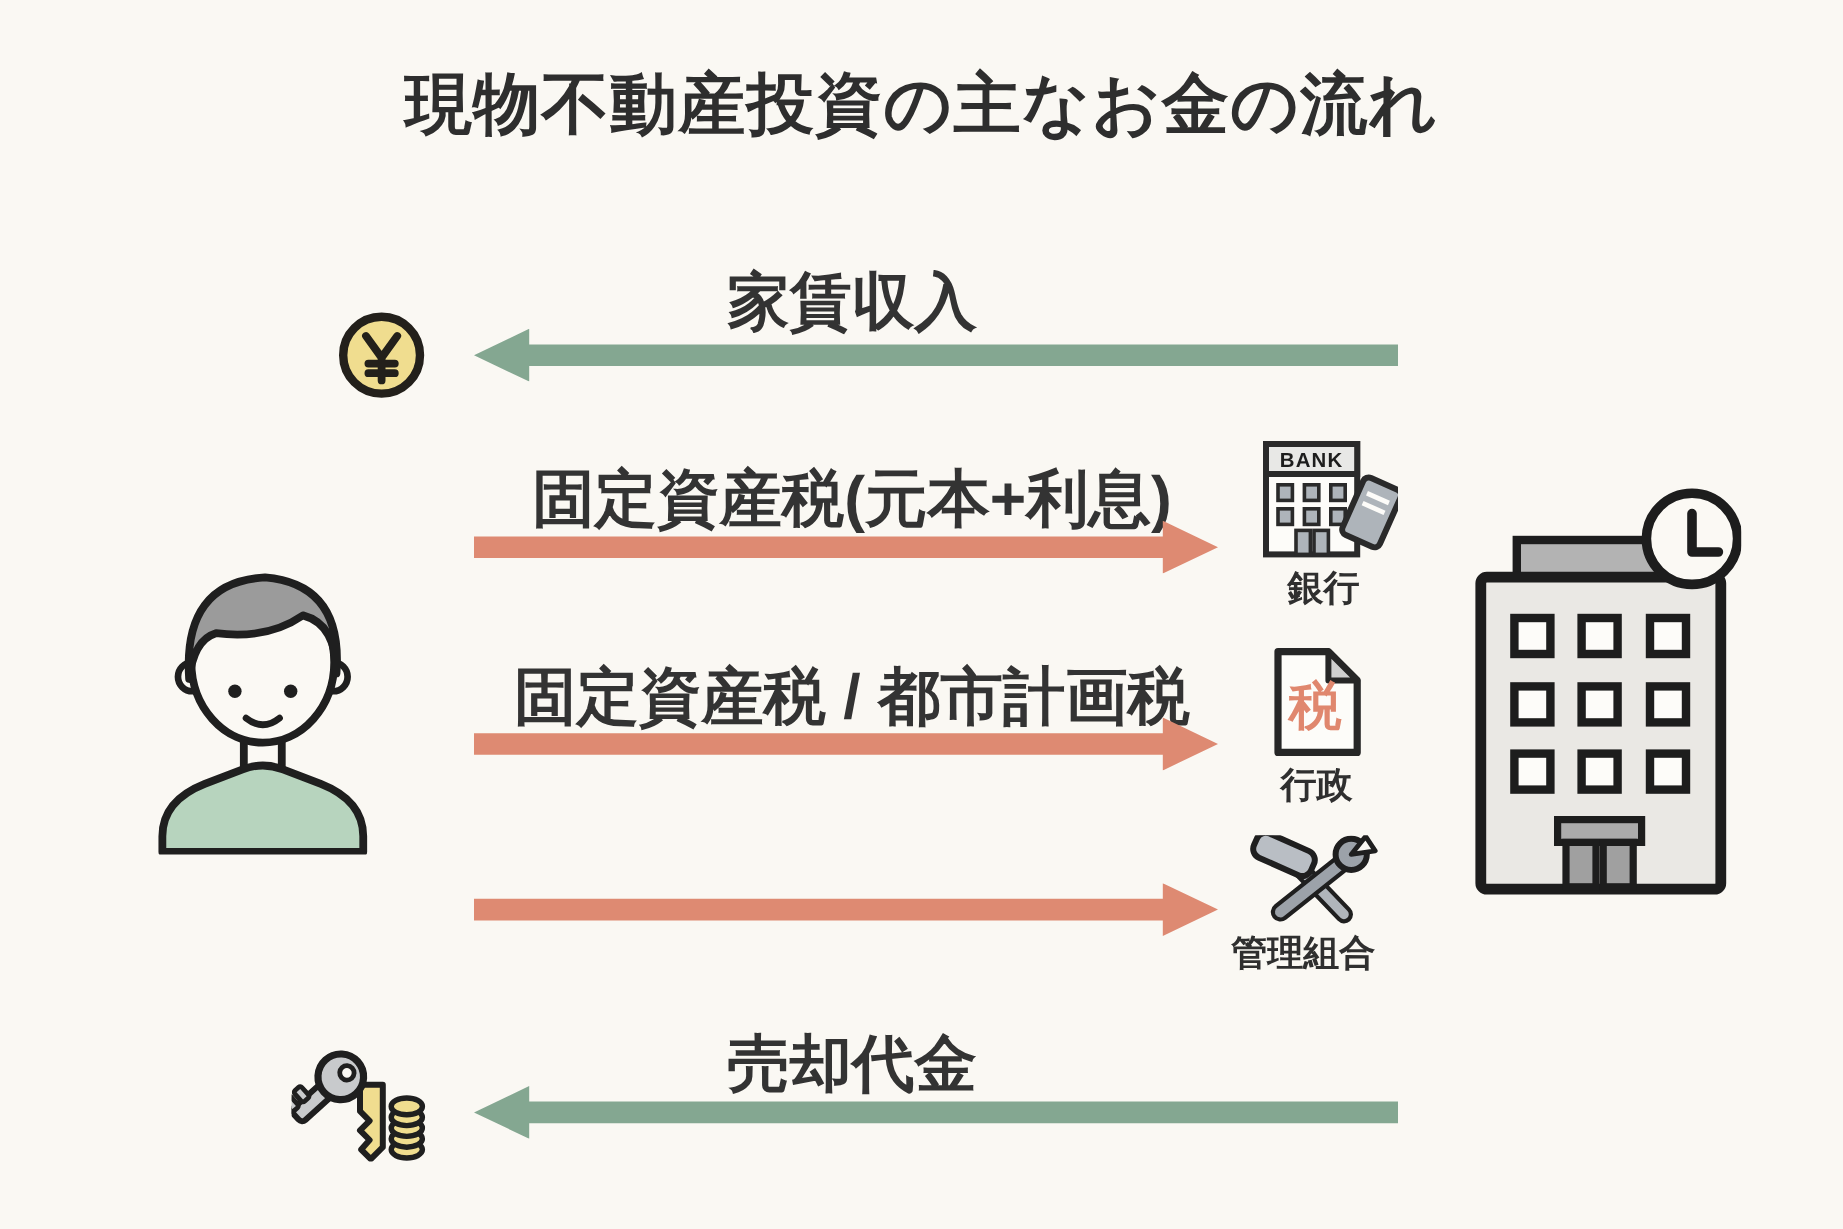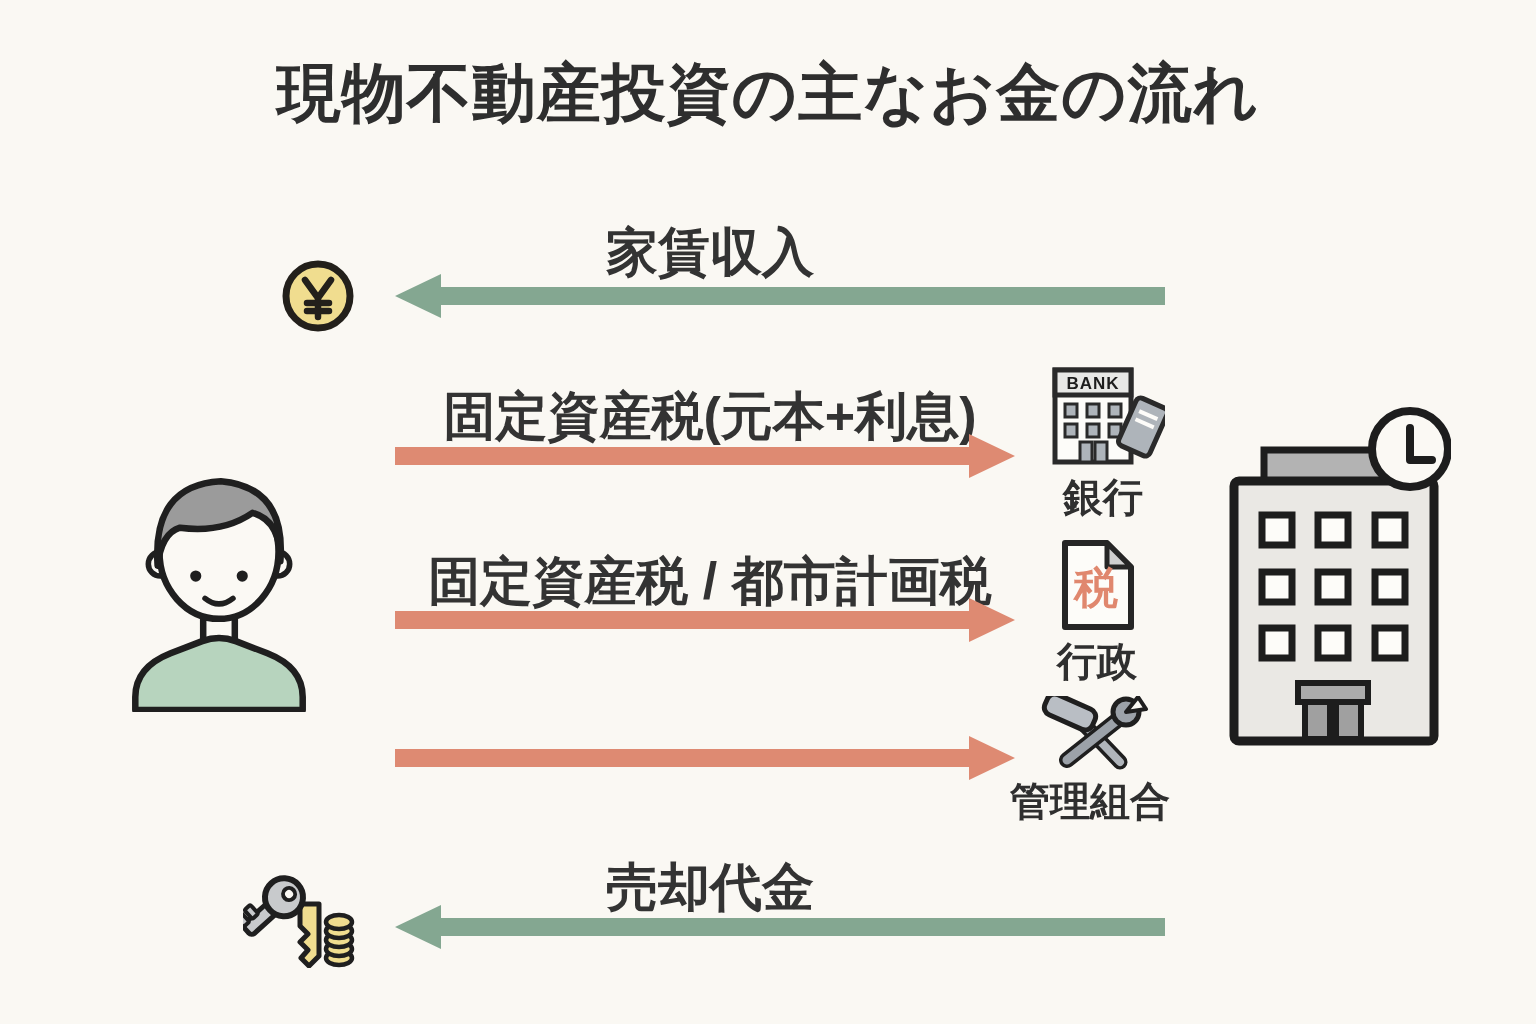--- a/index.html
+++ b/index.html
@@ -25,37 +25,37 @@
   }
   .canvas{
     position:relative;
     width:1536px;height:1024px;
     background:var(--background);
     overflow:hidden;
   }
   .page-title{
     position:absolute;left:0;top:50px;width:1536px;
     text-align:center;
-    font-size:64px;font-weight:900;
+    font-size:56px;font-weight:900;
     letter-spacing:1px;
     color:var(--title-text);
     font-family:"DejaVu Sans","Liberation Sans",sans-serif;
   }
   .abs{position:absolute;}
   .flow-label{
     position:absolute;left:395px;width:630px;
     text-align:center;
     font-size:52px;font-weight:700;
     color:var(--label-text);
     line-height:1.1;
     white-space:nowrap;
   }
   .recipient-label{
     position:absolute;text-align:center;
-    font-size:40px;font-weight:600;
+    font-size:30px;font-weight:600;
     color:var(--sub-label-text);
     white-space:nowrap;
   }
   .arrow{position:absolute;}
   .arrow-income path{fill:var(--income-arrow);}
   .arrow-expense path{fill:var(--expense-arrow);}
   svg{display:block;}
   .fill-bg{fill:var(--background);}
   .fill-coin{fill:var(--coin-yellow);}
   .fill-shirt{fill:var(--person-shirt);}

